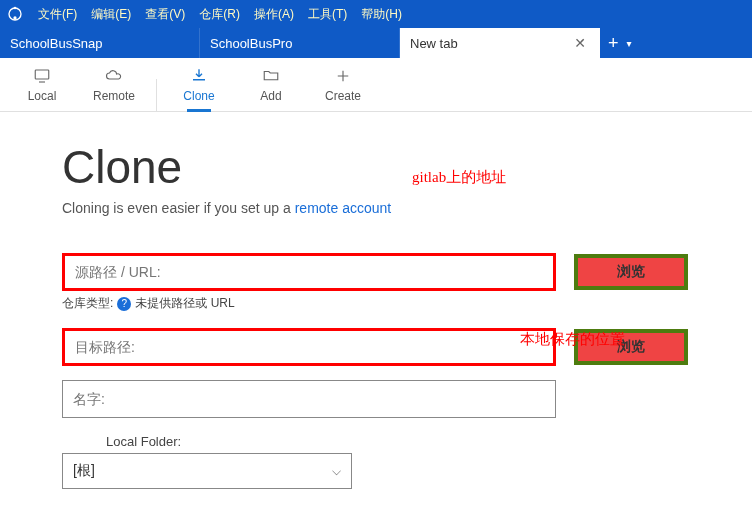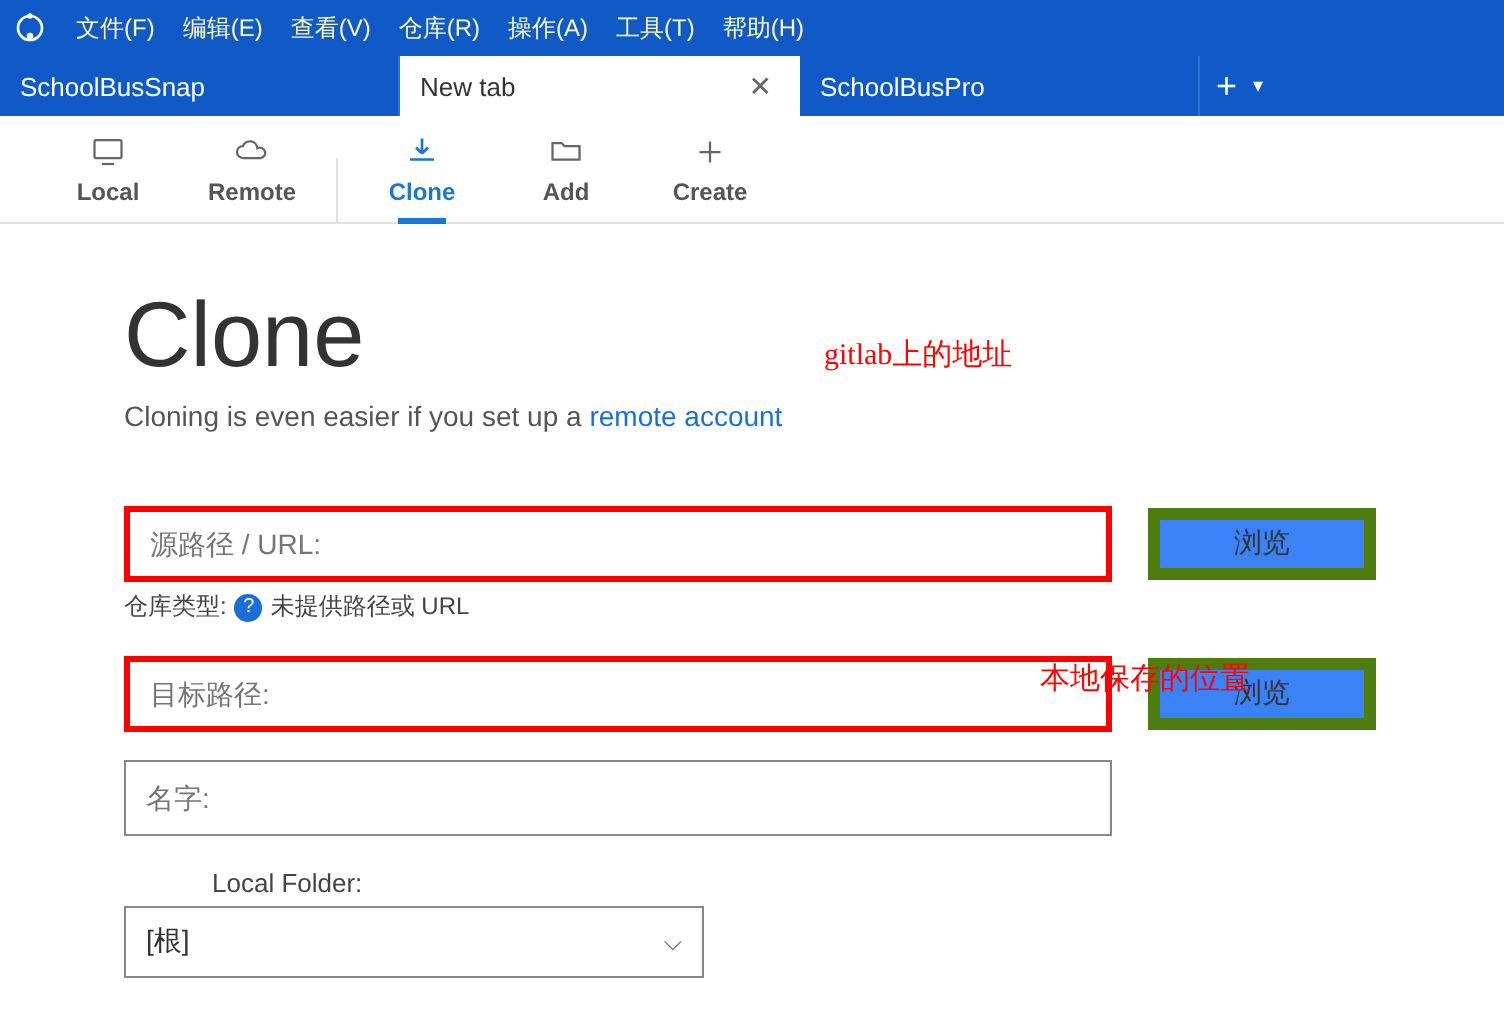--- a/index.html
+++ b/index.html
@@ -10,37 +10,37 @@
 .menubar .menu-item { padding: 2px 6px; cursor: default; }
 
 .tabbar { background: #0F5AC6; height: 30px; display: flex; align-items: stretch; position: relative; }
 .tab { min-width: 200px; display: flex; align-items: center; padding: 0 10px; font-size: 13px; color: #fff; border-right: 1px solid rgba(255,255,255,0.15); cursor: default; }
 .tab.active { background: #fff; color: #333; border: none; }
 .tab .close { margin-left: auto; font-size: 14px; color: #666; padding: 0 4px; }
 .tab-actions { display: flex; align-items: center; color: #fff; padding: 0 8px; gap: 8px; font-size: 18px; }
 .tab-actions .plus { font-size: 18px; font-weight: 300; }
 .tab-actions .caret { font-size: 10px; }
 
-.toolbar { height: 54px; border-bottom: 1px solid #e0e0e0; display: flex; align-items: flex-end; padding: 0 18px; font-weight: bold; }
+.toolbar { height: 54px; border-bottom: 1px solid #e0e0e0; display: flex; align-items: flex-end; padding: 0 6px; }
 .tool-btn { display: flex; flex-direction: column; align-items: center; justify-content: center; width: 72px; height: 100%; font-size: 12px; color: #555; gap: 4px; cursor: default; position: relative; }
 .tool-btn.active { color: #1976d2; }
 .tool-btn.active::after { content: ""; position: absolute; bottom: -1px; left: 24px; right: 24px; height: 3px; background: #1976d2; }
 .tool-btn .ico { width: 22px; height: 18px; display: flex; align-items: center; justify-content: center; }
 .tool-sep { width: 1px; height: 60%; background: #e0e0e0; margin: 0 6px; }
 
 .content { padding: 28px 62px 0 62px; position: relative; }
 h1 { font-size: 46px; font-weight: 300; color: #333; margin-bottom: 6px; }
 .subtitle { font-size: 14px; color: #555; margin-bottom: 36px; }
 .subtitle a { color: #1a6ed8; text-decoration: none; }
 
 .row { display: flex; align-items: center; gap: 18px; margin-bottom: 4px; position: relative; margin-top: 37px; }
 .input-box { flex: 0 0 494px; height: 38px; border: 1px solid #888; display: flex; align-items: center; padding: 0 10px; font-size: 14px; color: #888; background: #fff; }
 .input-box.active { border: 2px solid #1a6ed8; color: #888; }
 .input-box input { border: none; outline: none; width: 100%; font-size: 14px; color: #333; background: transparent; }
-.browse-btn { width: 114px; height: 36px; background: #3b82f6; border: 6px solid #4d7c0f; font-size: 14px; color: #333; display: flex; align-items: center; justify-content: center; cursor: default; }
+.browse-btn { width: 114px; height: 36px; background: #ef4444; border: 4px solid #4d7c0f; font-size: 14px; color: #333; display: flex; align-items: center; justify-content: center; cursor: default; font-weight: bold; }
 
 .highlight-red { border: 3px solid #f00 !important; }
 .annotation { position: absolute; color: #f00; font-size: 15px; font-family: "SimSun", serif; white-space: nowrap; }
 
 .field-note { font-size: 12px; color: #444; margin-top: 2px; display: flex; align-items: center; gap: 4px; }
 .field-note .q { width: 14px; height: 14px; border-radius: 50%; background: #1a6ed8; color: #fff; font-size: 10px; display: flex; align-items: center; justify-content: center; }
 
 .field-label { font-size: 13px; color: #444; margin-top: 16px; margin-bottom: 4px; margin-left: 44px; }
 
 .select-box { width: 290px; height: 36px; border: 1px solid #888; display: flex; align-items: center; justify-content: space-between; padding: 0 10px; font-size: 14px; color: #333; cursor: default; }
@@ -66,27 +66,27 @@
   <span class="menu-item">仓库(R)</span>
   <span class="menu-item">操作(A)</span>
   <span class="menu-item">工具(T)</span>
   <span class="menu-item">帮助(H)</span>
 </div>
 
 <div class="tabbar">
   <div class="tab">
       <span>SchoolBusSnap</span>
     </div>
+  <div class="tab">
+      <span>SchoolBusPro</span>
+    </div>
   <div class="tab active">
     <span>New tab</span>
     <span class="close">✕</span>
   </div>
-  <div class="tab">
-      <span>SchoolBusPro</span>
-    </div>
   <div class="tab-actions">
     <span class="plus">+</span>
     <span class="caret">▾</span>
   </div>
 </div>
 
 <div class="toolbar">
   <div class="tool-btn">
     <span class="ico">
         <svg viewBox="0 0 24 24" width="22" height="18">

